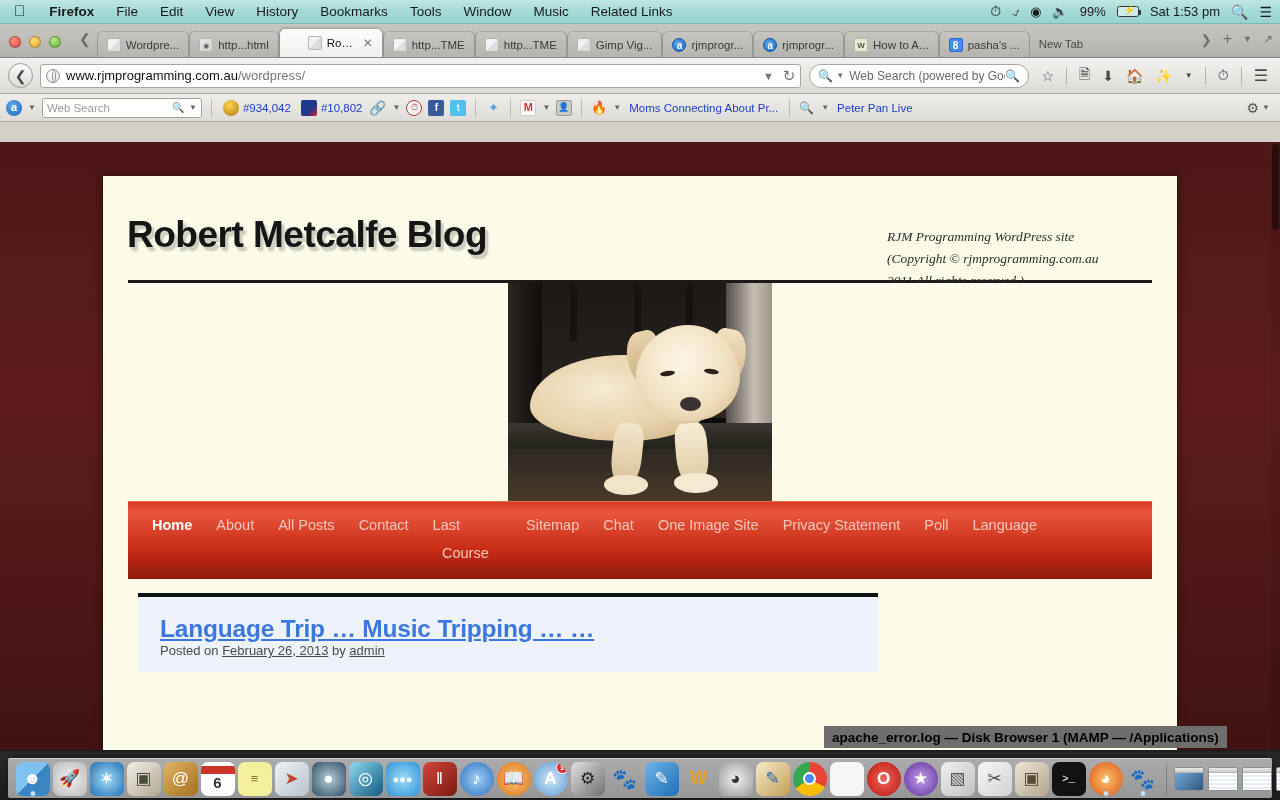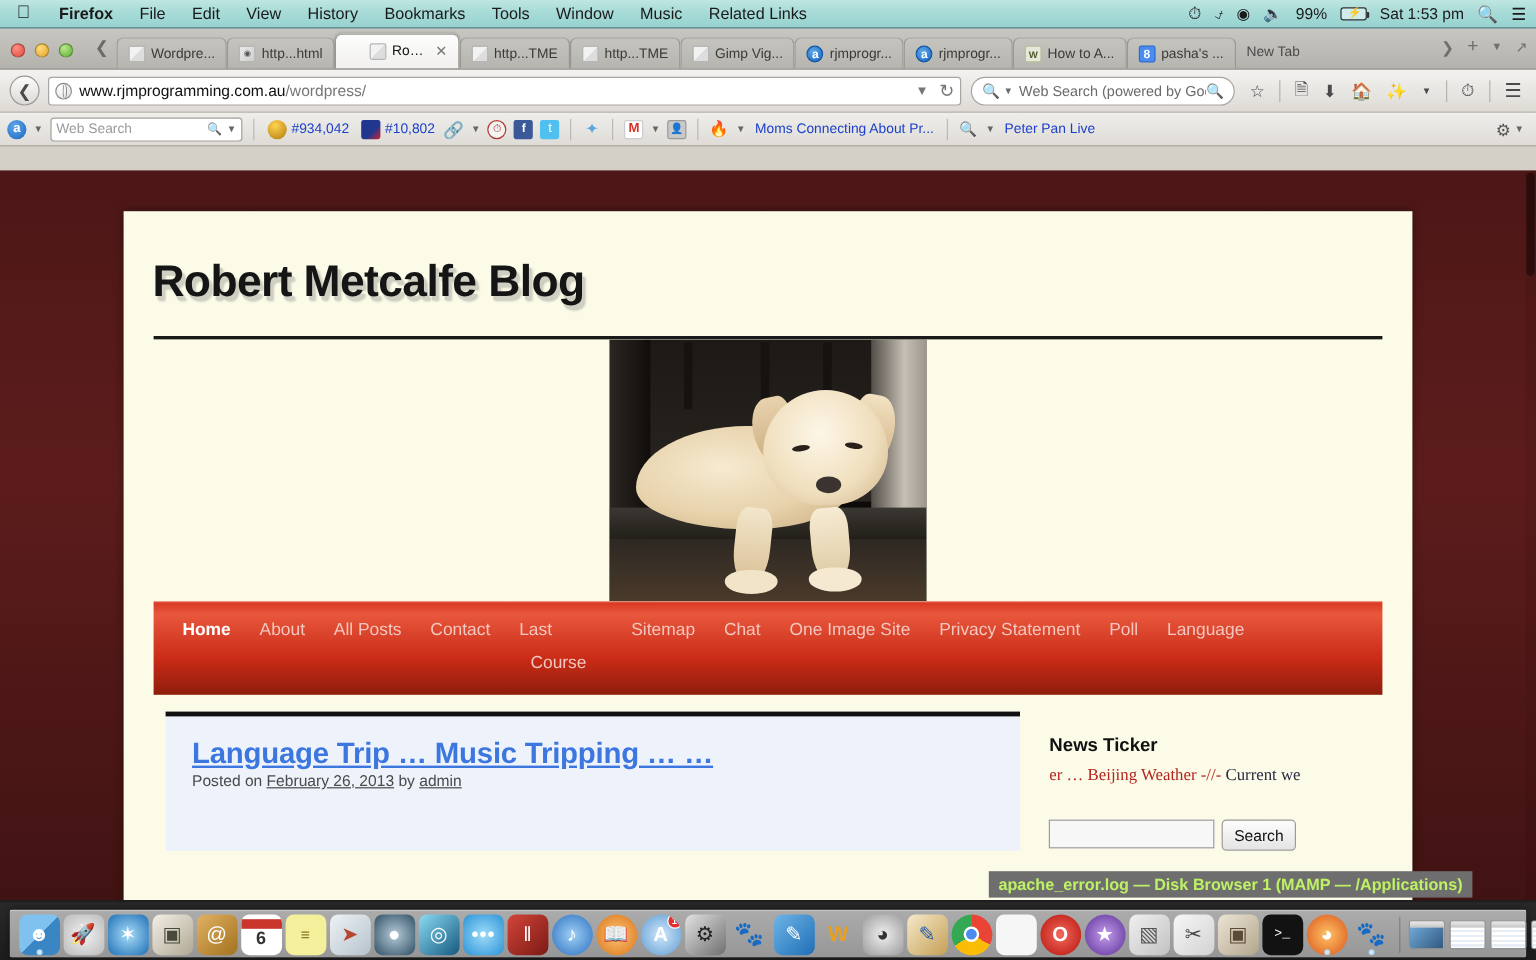--- a/index.html
+++ b/index.html
@@ -346,21 +346,21 @@
   }
   .vscroll .thumb {
     position: absolute; top: 2px; left: 1px; width: 7px; height: 86px;
     background: rgba(0,0,0,.42); border-radius: 4px;
   }
 
   
   .win-tooltip {
     position: absolute; left: 824px; top: 726px; height: 22px;
     display: flex; align-items: center; padding: 0 8px;
-    background: #6e6e6e; color: #bef264; font-size: 13.5px; font-weight: bold;
+    background: #6e6e6e; color: #000000; font-size: 13.5px; font-weight: bold;
     white-space: nowrap; z-index: 40;
   }
 
   
   .dock-strip {
     position: absolute; left: 0; top: 750px; width: 1280px; height: 50px;
     background: linear-gradient(to bottom, #1a1a1a 0%, #2a2a2a 6%, #1c1c1c 100%);
   }
   .dock {
     position: absolute; left: 8px; top: 758px; width: 1264px; height: 40px;
@@ -560,20 +560,26 @@
         <span class="caret">▼</span>
       </span>
     </div>
 
     <div class="viewport">
       <div class="page">
         <div class="page-inner">
 
           <div class="site-header">
             <h1 class="site-title">Robert Metcalfe Blog</h1>
+            <div class="site-desc">
+              <div>RJM Programming WordPress site</div>
+              <div>(Copyright © rjmprogramming.com.au</div>
+              <div>2011 All rights reserved.)</div>
+              <a href="#">Please note long hover help available.</a>
+            </div>
           </div>
 
           <div class="header-rule"></div>
 
           <div class="banner">
             <div class="banner-img">
               <div class="scene">
                 <div class="bg-dark"></div>
                 <div class="chairleg" style="left:62px;"></div>
                 <div class="chairleg" style="left:126px;"></div>
@@ -639,30 +645,20 @@
           </div>
 
           <div class="content-wrap">
             <div class="maincol">
               <a href="#" class="post-title">Language Trip … Music Tripping … …</a>
               <div class="post-meta">
                 <span>Posted on </span><a href="#">February 26, 2013</a><span> by </span><a href="#">admin</a>
               </div>
             </div>
 
-            <div class="sidebar">
-              <h3>News Ticker</h3>
-              <div class="ticker">
-                <span class="red">er … Beijing Weather -//-</span><span class="dark"> Current we</span>
-              </div>
-              <form class="searchform">
-                <input type="text" value="" style="">
-                <button type="button">Search</button>
-              </form>
-            </div>
           </div>
 
         </div>
       </div>
 
       <div class="vscroll">
         <div class="thumb"></div>
       </div>
     </div>
   </div>

